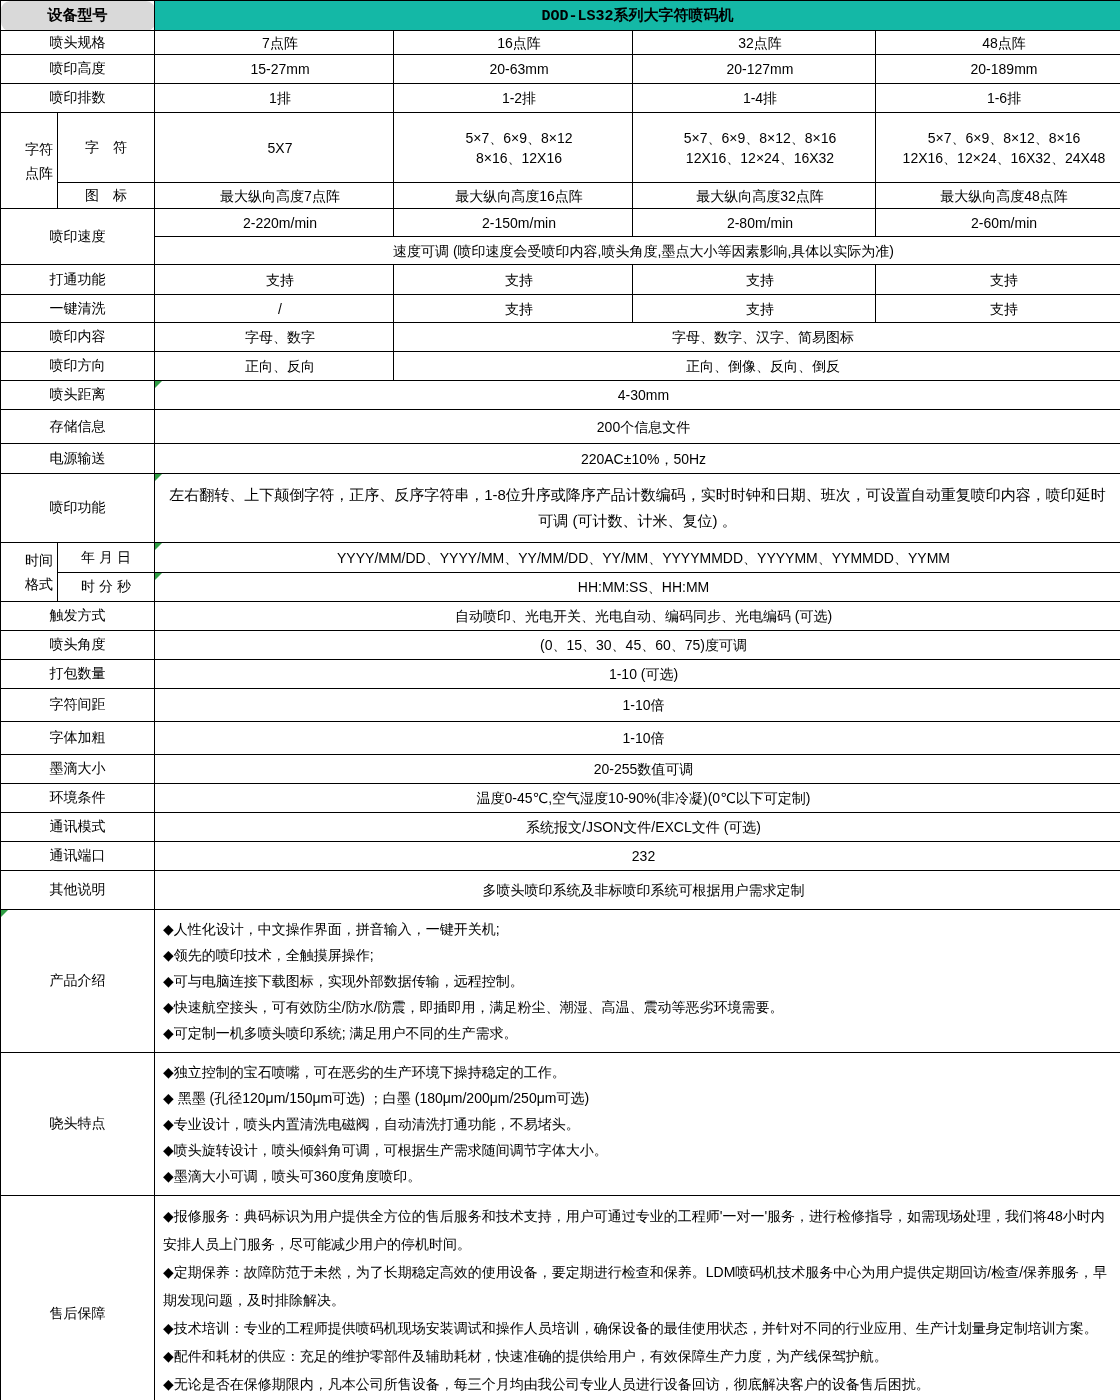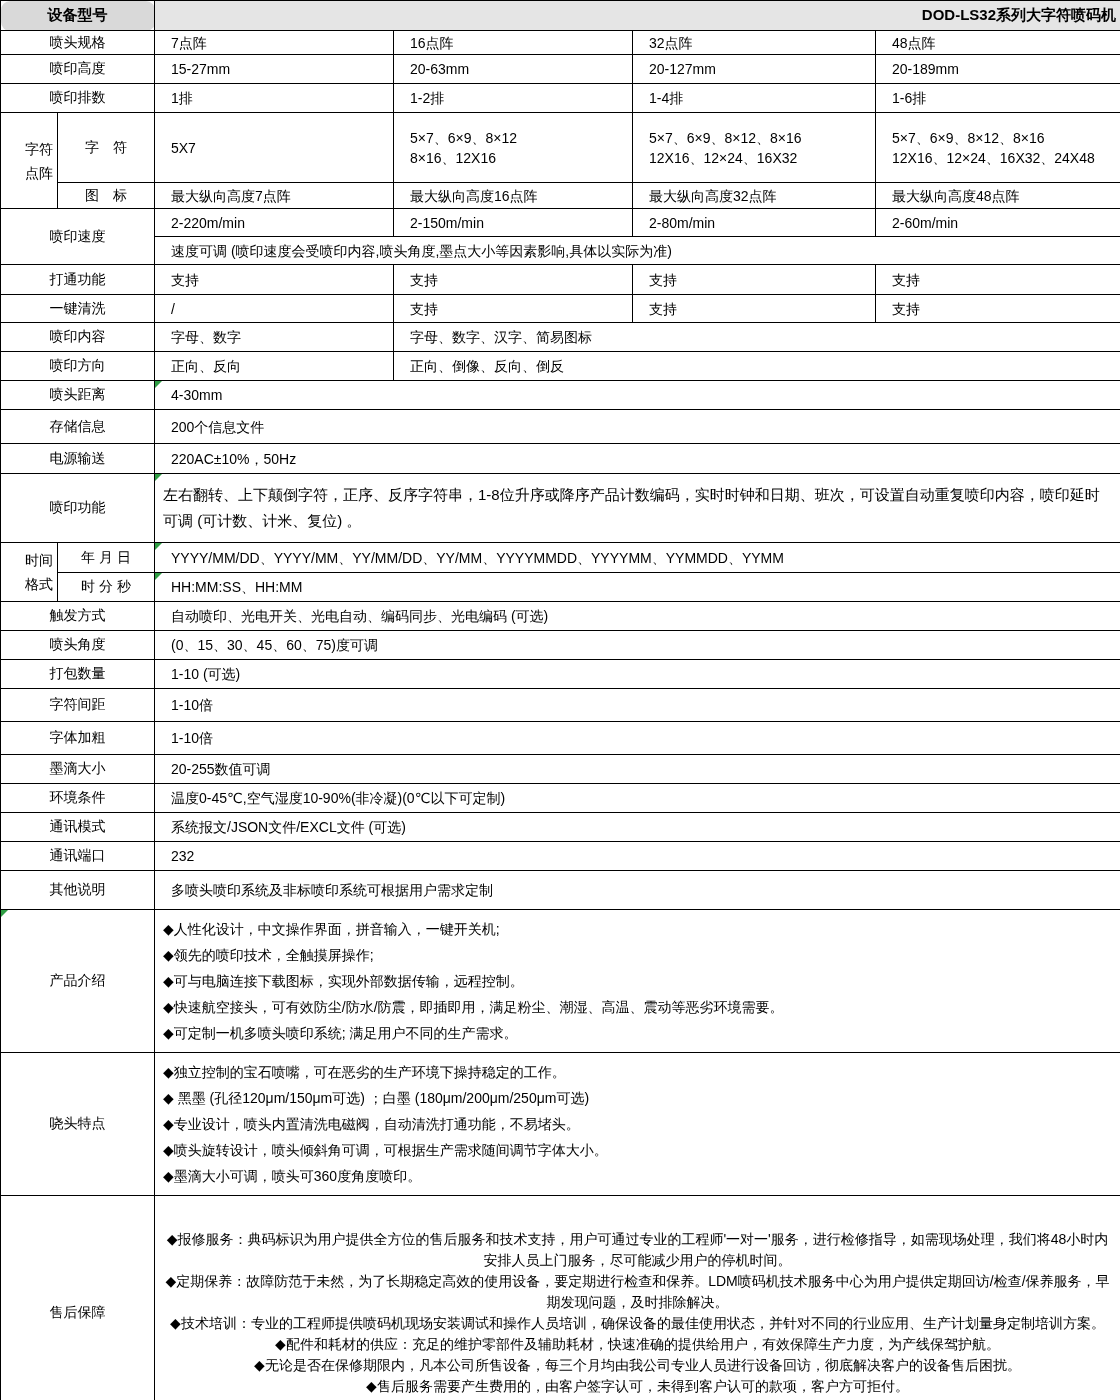--- a/index.html
+++ b/index.html
@@ -2,28 +2,28 @@
 <html><head>
 <meta charset="utf-8">
 <style>
   * { box-sizing: border-box; }
   html,body { margin:0; padding:0; background:#ffffff; }
   body { font-family:"Liberation Sans","DejaVu Sans",sans-serif; color:#000; }
   .sheet { width:1120px; height:1400px; background:#fff; }
   table { border-collapse:collapse; table-layout:fixed; width:1120px; }
   td { border:1px solid #000; font-size:14px; padding:1px 4px; overflow:hidden; vertical-align:middle; }
   .hdr-label { background:#D9D9D9; font-weight:bold; text-align:center; font-size:15px;border-radius:9px; }
-  .hdr-title { background:#e5e5e5; font-weight:bold; text-align:right; font-size:15px; }
+  .hdr-title { background:#14b8a6; font-weight:bold; text-align:center; font-size:15px;font-family:Liberation Mono, monospace; }
   .lbl { text-align:center; }
   .vlabel { text-align:right; white-space:pre-line; line-height:24px; }
-  .val { white-space:pre-line; line-height:20px;padding-left:16px; }
-  .txt { text-align:left; white-space:pre-line; padding:8px 8px; line-height:26px; font-size:15px; }
+  .val { text-align:center; white-space:pre-line; line-height:20px;padding-left:16px; }
+  .txt { text-align:center; white-space:pre-line; padding:8px 8px; line-height:26px; font-size:15px; }
   .bullets { padding:6px 8px; vertical-align:middle; }
   .bullets div { line-height:26px; font-size:14px; }
-  .bullets.tight div { line-height:21px;text-align:center; }
+  .bullets.tight div { line-height:28px; }
   .flag { position:relative; }
   .flag::before { content:""; position:absolute; top:0; left:0; width:0; height:0;
                   border-top:7px solid #2f9e44; border-right:7px solid transparent; }
 </style>
 </head>
 <body>
 
 <div class="sheet">
 <table>
   <colgroup>

